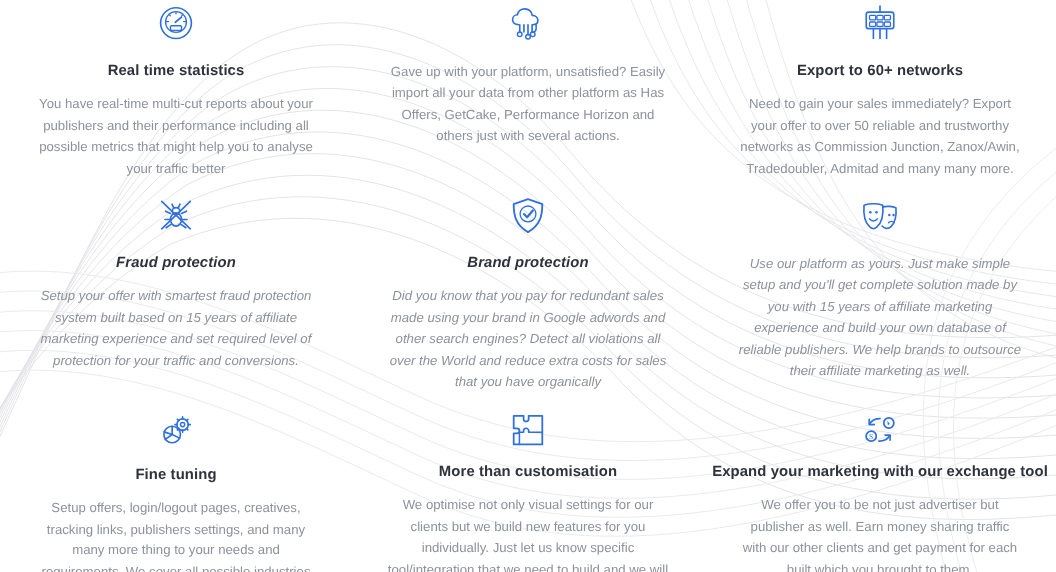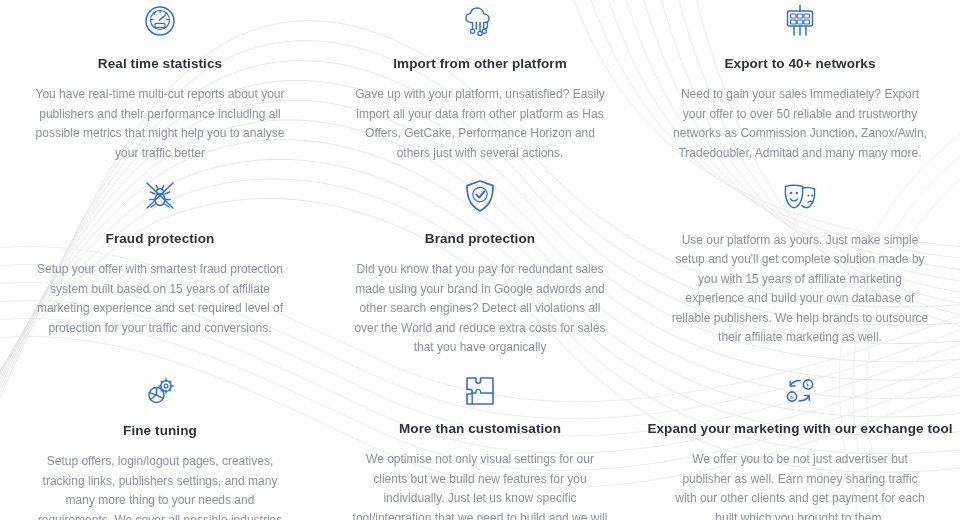--- a/index.html
+++ b/index.html
@@ -64,21 +64,21 @@
   }
   .feature-desc {
     font-size: 12px;
     line-height: 1.62;
     color: #8d919c;
     margin: 0;
     max-width: 258px;
   }
   
   .c1 { grid-column: 1; } .c2 { grid-column: 2; } .c3 { grid-column: 3; }
-  .r1 { grid-row: 1; } .r2 { grid-row: 2; } .r3 { grid-row: 3; }
+  .r1 { grid-row: 1; } .r2 { grid-row: 2; font-style: italic; } .r3 { grid-row: 3; }
 </style>
 </head>
 <body>
 
 <svg id="bg-waves" viewBox="0 0 960 520" preserveAspectRatio="none" aria-hidden="true">
   <g fill="none" stroke="#e4e4e8" stroke-width="0.9">
     <path d="M-60,520 C40,330 90,150 200,60 C300,-20 430,30 520,140 C620,260 760,330 1010,300"></path>
     <path d="M-60,520 C30,340 85,165 195,78 C300,0 432,52 524,162 C625,282 765,348 1010,318"></path>
     <path d="M-60,520 C20,350 80,180 190,96 C300,20 434,74 528,184 C630,304 770,366 1010,336"></path>
     <path d="M-60,520 C10,360 75,195 185,114 C300,40 436,96 532,206 C635,326 775,384 1010,354"></path>
@@ -141,41 +141,40 @@
         <line x1="10.5" y1="17.6" x2="10.5" y2="24"></line>
         <line x1="14.3" y1="17.6" x2="14.3" y2="24"></line>
         <line x1="18" y1="17.6" x2="18" y2="26.5"></line>
         <line x1="21.7" y1="17.6" x2="21.7" y2="24"></line>
         <path d="M25.4,17.6 L25.4,21 C25.4,23 24,24 22.6,24" stroke-width="1.4"></path>
         <circle cx="10.5" cy="26.2" r="2.1" stroke-width="1.3"></circle>
         <circle cx="18" cy="28.4" r="2.1" stroke-width="1.3"></circle>
         <circle cx="22.3" cy="26.2" r="2.1" stroke-width="1.3"></circle>
       </svg>
     </div>
-    <h3 class="feature-title">Import from other platform</h3>
     <p class="feature-desc">Gave up with your platform, unsatisfied? Easily import all your data from other platform as Has Offers, GetCake, Performance Horizon and others just with several actions.</p>
   </div>
 
   <div class="feature-card c3 r1 row1">
     <div class="feature-icon">
       <svg width="34" height="34" viewBox="0 0 34 34" fill="none" stroke="#2f6fe0" stroke-width="1.5" stroke-linecap="round" stroke-linejoin="round">
         <line x1="17" y1="1.5" x2="17" y2="7"></line>
         <rect x="4.5" y="7" width="25" height="15" rx="2"></rect>
         <rect x="7.5" y="10" width="5.6" height="4" rx="0.8" stroke-width="1.2"></rect>
         <rect x="14.2" y="10" width="5.6" height="4" rx="0.8" stroke-width="1.2"></rect>
         <rect x="20.9" y="10" width="5.6" height="4" rx="0.8" stroke-width="1.2"></rect>
         <rect x="7.5" y="16" width="5.6" height="4" rx="0.8" stroke-width="1.2"></rect>
         <rect x="14.2" y="16" width="5.6" height="4" rx="0.8" stroke-width="1.2"></rect>
         <rect x="20.9" y="16" width="5.6" height="4" rx="0.8" stroke-width="1.2"></rect>
         <line x1="11" y1="22" x2="11" y2="31"></line>
         <line x1="17" y1="22" x2="17" y2="31"></line>
         <line x1="23" y1="22" x2="23" y2="31"></line>
       </svg>
     </div>
-    <h3 class="feature-title">Export to 40+ networks</h3>
+    <h3 class="feature-title">Export to 60+ networks</h3>
     <p class="feature-desc">Need to gain your sales immediately? Export your offer to over 50 reliable and trustworthy networks as Commission Junction, Zanox/Awin, Tradedoubler, Admitad and many many more.</p>
   </div>
 
   <div class="feature-card c1 r2 row2">
     <div class="feature-icon">
       <svg width="34" height="34" viewBox="0 0 34 34" fill="none" stroke="#2f6fe0" stroke-width="1.5" stroke-linecap="round" stroke-linejoin="round">
         <line x1="4" y1="4" x2="30" y2="29"></line>
         <line x1="30" y1="4" x2="4" y2="29"></line>
         <ellipse cx="17" cy="20.5" rx="5" ry="6"></ellipse>
         <ellipse cx="17" cy="12.8" rx="3.4" ry="3"></ellipse>

